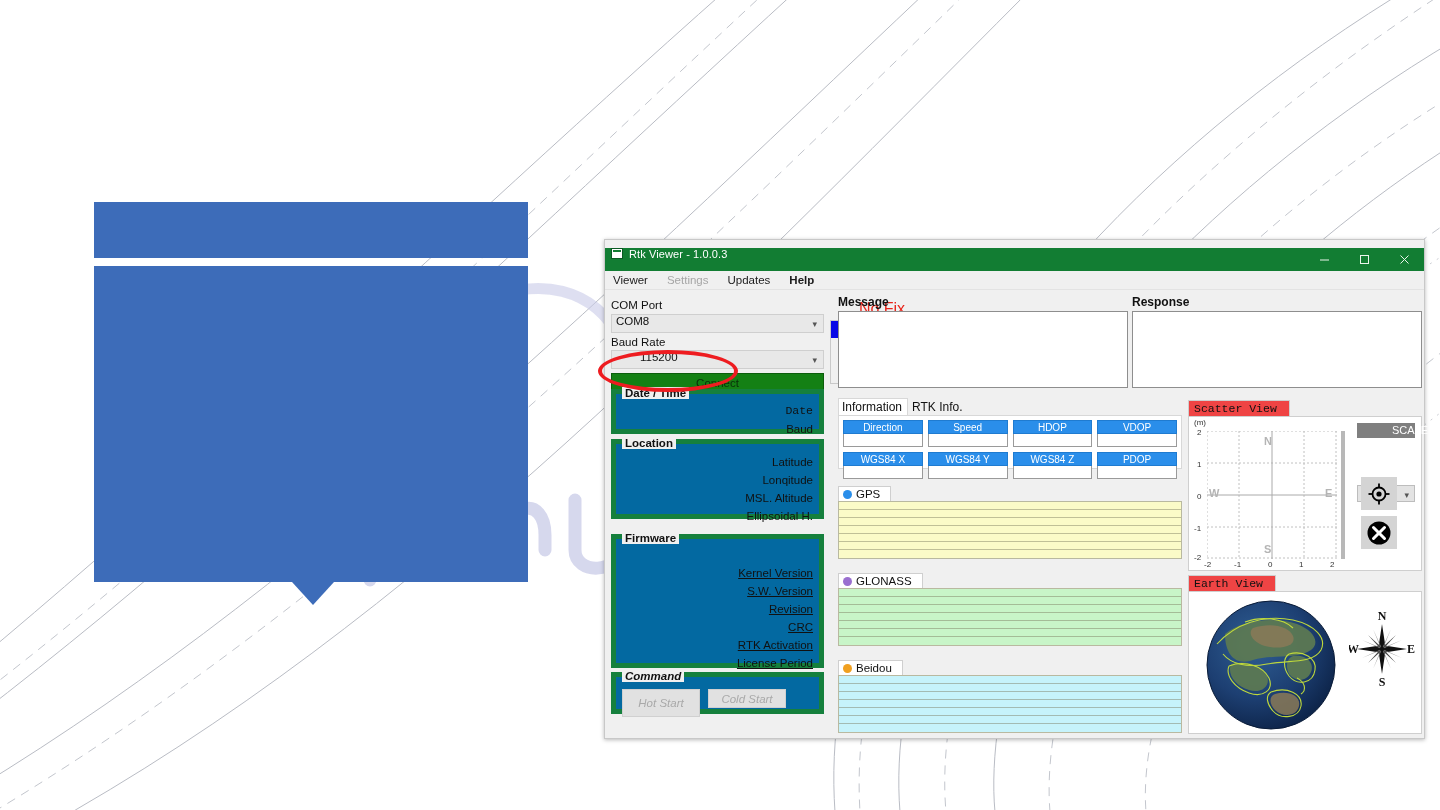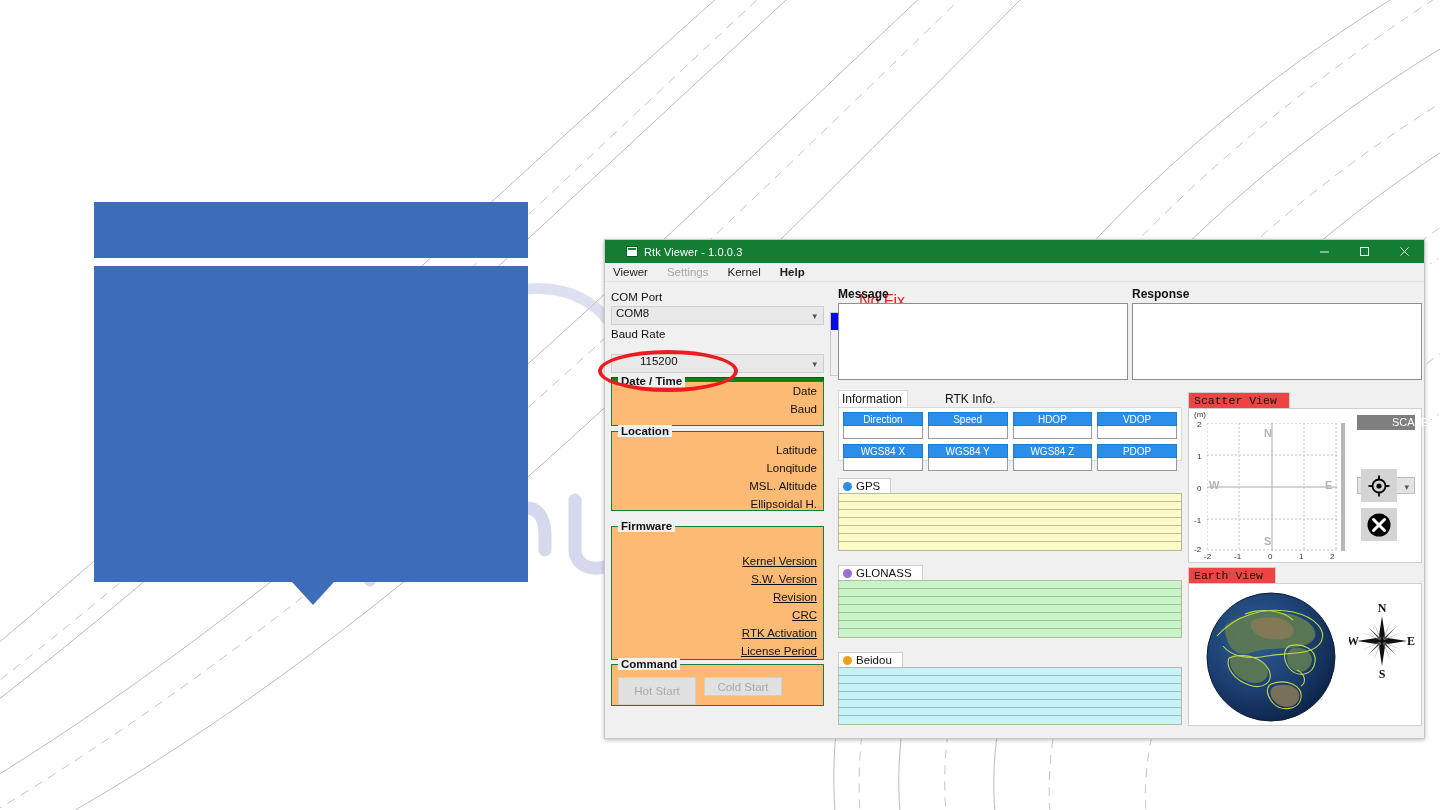--- a/index.html
+++ b/index.html
@@ -50,24 +50,24 @@
     box-shadow: 0 1px 4px rgba(0,0,0,.28);
     font-size: 11px;
     color: #111;
   }
 
   
   #title-bar {
     height: 23px;
     background: #127d33;
     display: flex;
-    align-items: center;
     color: #ffffff;
     font-size: 11px;
-    padding-left: 21px;
+    padding-left: 6px;
+    margin-top: 8px;
   }
   #app-icon {
     width: 12px; height: 11px;
     background: #ffffff;
     border: 1px solid #0b5a24;
     margin-right: 6px;
     position: relative;
   }
   #app-icon::after {
     content: ""; position: absolute; left: 1px; top: 1px;
@@ -105,22 +105,22 @@
 
   
   #app-body {
     position: relative;
     height: calc(100% - 42px);
   }
 
   
   .groupbox {
     position: absolute;
-    border: 1px solid #15803d;
-    background: #fdba74;
+    border: 5px solid #15803d;
+    background: #0369a1;
   }
   .group-title {
     position: absolute;
     top: -7px; left: 6px;
     background: #f0f0f0;
     padding: 0 3px;
     font-size: 11.5px;
     font-weight: 600;
     color: #111;
     white-space: nowrap;
@@ -198,21 +198,21 @@
 
   
   .io-panel { position: absolute; }
   .io-title { font-size: 12px; font-weight: 600; color: #111; margin-bottom: 2px; }
   .io-area {
     background: #ffffff;
     border: 1px solid #8e8e8e;
   }
 
   
-  .tabstrip { display: flex; align-items: flex-end; height: 17px; gap: 33px; }
+  .tabstrip { display: flex; align-items: flex-end; height: 17px; }
   .tab {
     font-size: 12px;
     padding: 1px 5px 1px 3px;
     background: #f0f0f0;
     color: #111;
     border: 1px solid transparent;
     cursor: pointer;
     line-height: 15px;
   }
   .tab.active {
@@ -400,45 +400,45 @@
             <line x1="1.5" y1="1.5" x2="9.5" y2="9.5" stroke="#eaf5ec" stroke-width="1"></line>
             <line x1="9.5" y1="1.5" x2="1.5" y2="9.5" stroke="#eaf5ec" stroke-width="1"></line>
           </svg>
       </div>
     </div>
   </div>
 
   <div id="menu-bar">
     <span class="menu-item">Viewer</span>
     <span class="menu-item disabled">Settings</span>
-    <span class="menu-item">Kernel</span>
+    <span class="menu-item">Updates</span>
     <span class="menu-item bold">Help</span>
   </div>
 
   <div id="app-body">
 
     <div id="left-col">
 
       <div class="field-label">COM Port</div>
       <div class="combo" style="margin-top:1px;">
         <span>COM8</span>
         <span class="chev">▾</span>
       </div>
 
       <div class="field-label" style="margin-top:2px;">Baud Rate</div>
-      <div class="combo" style="margin-top:12px;padding-left:28px;">
+      <div class="combo" style="margin-top:0;padding-left:28px;">
         <span>115200</span>
         <span class="chev">▾</span>
       </div>
 
       <div id="connect-btn" style="margin-top:4px;">Connect</div>
 
       <div class="groupbox" style="left:0; top:91px; width:213px; height:45px;">
         <span class="group-title">Date / Time</span>
-        <div class="rlab" style="">Date</div>
+        <div class="rlab" style="margin-top:8px;font-family:Liberation Mono, monospace;">Date</div>
         <div class="rlab">Baud</div>
       </div>
 
       <div class="groupbox" style="left:0; top:141px; width:213px; height:80px;">
         <span class="group-title">Location</span>
         <div class="rlab" style="margin-top:9px;">Latitude</div>
         <div class="rlab">Lonqitude</div>
         <div class="rlab">MSL. Altitude</div>
         <div class="rlab">Ellipsoidal H.</div>
       </div>
@@ -446,21 +446,21 @@
       <div class="groupbox" style="left:0; top:236px; width:213px; height:134px;text-decoration:underline;">
         <span class="group-title">Firmware</span>
         <div class="rlab" style="margin-top:25px;">Kernel Version</div>
         <div class="rlab">S.W. Version</div>
         <div class="rlab">Revision</div>
         <div class="rlab">CRC</div>
         <div class="rlab">RTK Activation</div>
         <div class="rlab">License Period</div>
       </div>
 
-      <div class="groupbox" style="left:0; top:374px; width:213px; height:42px;">
+      <div class="groupbox" style="left:0; top:374px; width:213px; height:42px;font-style:italic;">
         <span class="group-title">Command</span>
         <div style="display:flex; gap:8px; padding:12px 0 0 6px;">
           <div style="width:78px;height:28px;background:#e1e1e1;border:1px solid #d0d0d0;color:#a9a9a9;
                       display:flex;align-items:center;justify-content:center;font-size:11.5px;">Hot Start</div>
           <div style="width:78px;height:19px;background:#e1e1e1;border:1px solid #d0d0d0;color:#a9a9a9;
                       display:flex;align-items:center;justify-content:center;font-size:11.5px;">Cold Start</div>
         </div>
       </div>
     </div>
 

